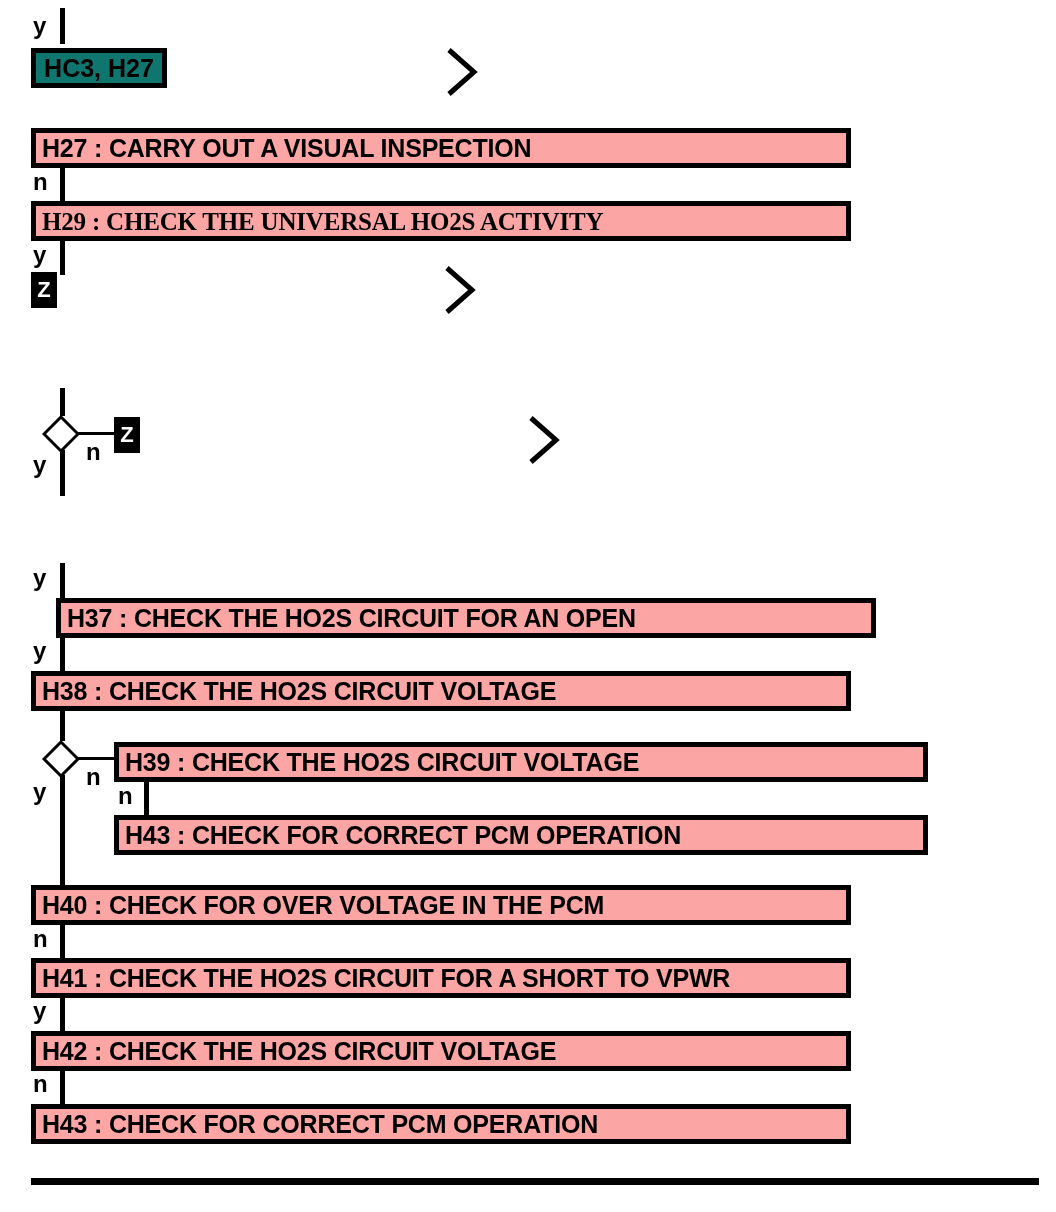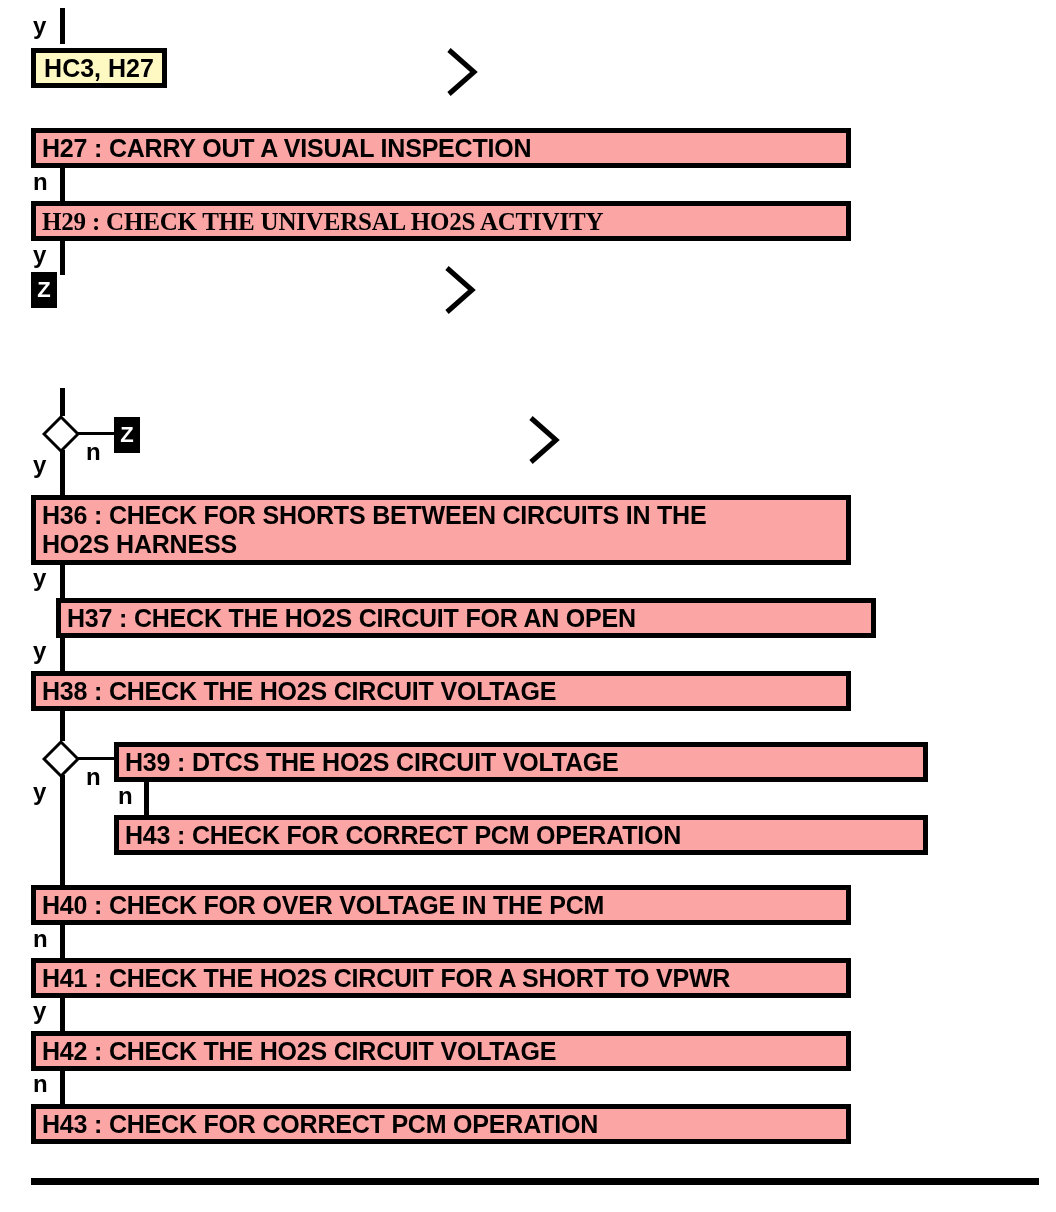--- a/index.html
+++ b/index.html
@@ -36,21 +36,21 @@
     letter-spacing: -0.2px;
     white-space: pre-line;
     text-align: left;
   }
 
   
   .tag-box {
     position: absolute;
     box-sizing: border-box;
     border: 5px solid #000000;
-    background: #fef9c3;
+    background: #0f766e;
     display: flex;
     align-items: center;
     justify-content: center;
     padding: 0 4px;
   }
   .tag-box .tag-label {
     font-size: 25px;
     font-weight: bold;
     line-height: 27px;
     color: #000000;
@@ -169,24 +169,20 @@
 
   <div class="chevron" style="left:528px; top:415px; width:34px; height:50px;">
     <svg width="34" height="50" viewBox="0 0 34 50">
       <polyline points="3,3 28,25 3,47" fill="none" stroke="#000000" stroke-width="5"></polyline>
     </svg>
   </div>
 
   <div class="vline" style="left:60px; top:450px; height:46px;"></div>
   <div class="branch-letter" style="left:33px; top:453px;">y</div>
 
-  <div class="step-box" style="left:31px; top:495px; width:820px; height:70px;">
-    <span class="step-label">H36 : CHECK FOR SHORTS BETWEEN CIRCUITS IN THE
-HO2S HARNESS</span>
-  </div>
 
   <div class="vline" style="left:60px; top:563px; height:38px;"></div>
   <div class="branch-letter" style="left:33px; top:566px;">y</div>
 
   <div class="step-box" style="left:16px; top:598px; width:820px; height:40px;margin-left:40px;">
     <span class="step-label">H37 : CHECK THE HO2S CIRCUIT FOR AN OPEN</span>
   </div>
 
   <div class="vline" style="left:60px; top:636px; height:38px;"></div>
   <div class="branch-letter" style="left:33px; top:639px;">y</div>
@@ -200,21 +196,21 @@
   <div class="diamond" style="left:42px; top:740px; width:38px; height:38px;">
     <svg width="38" height="38" viewBox="0 0 38 38">
       <polygon points="19,2 36,19 19,36 2,19" fill="#ffffff" stroke="#000000" stroke-width="3"></polygon>
     </svg>
   </div>
 
   <div class="hline" style="left:78px; top:757px; width:40px; height:3px;"></div>
   <div class="branch-letter" style="left:86px; top:765px;">n</div>
 
   <div class="step-box" style="left:114px; top:742px; width:814px; height:40px;">
-    <span class="step-label">H39 : DTCS THE HO2S CIRCUIT VOLTAGE</span>
+    <span class="step-label">H39 : CHECK THE HO2S CIRCUIT VOLTAGE</span>
   </div>
 
   <div class="vline" style="left:144px; top:780px; height:38px;"></div>
   <div class="branch-letter" style="left:118px; top:784px;">n</div>
 
   <div class="step-box" style="left:114px; top:815px; width:814px; height:40px;">
     <span class="step-label">H43 : CHECK FOR CORRECT PCM OPERATION</span>
   </div>
 
   <div class="vline" style="left:60px; top:775px; height:111px;"></div>

